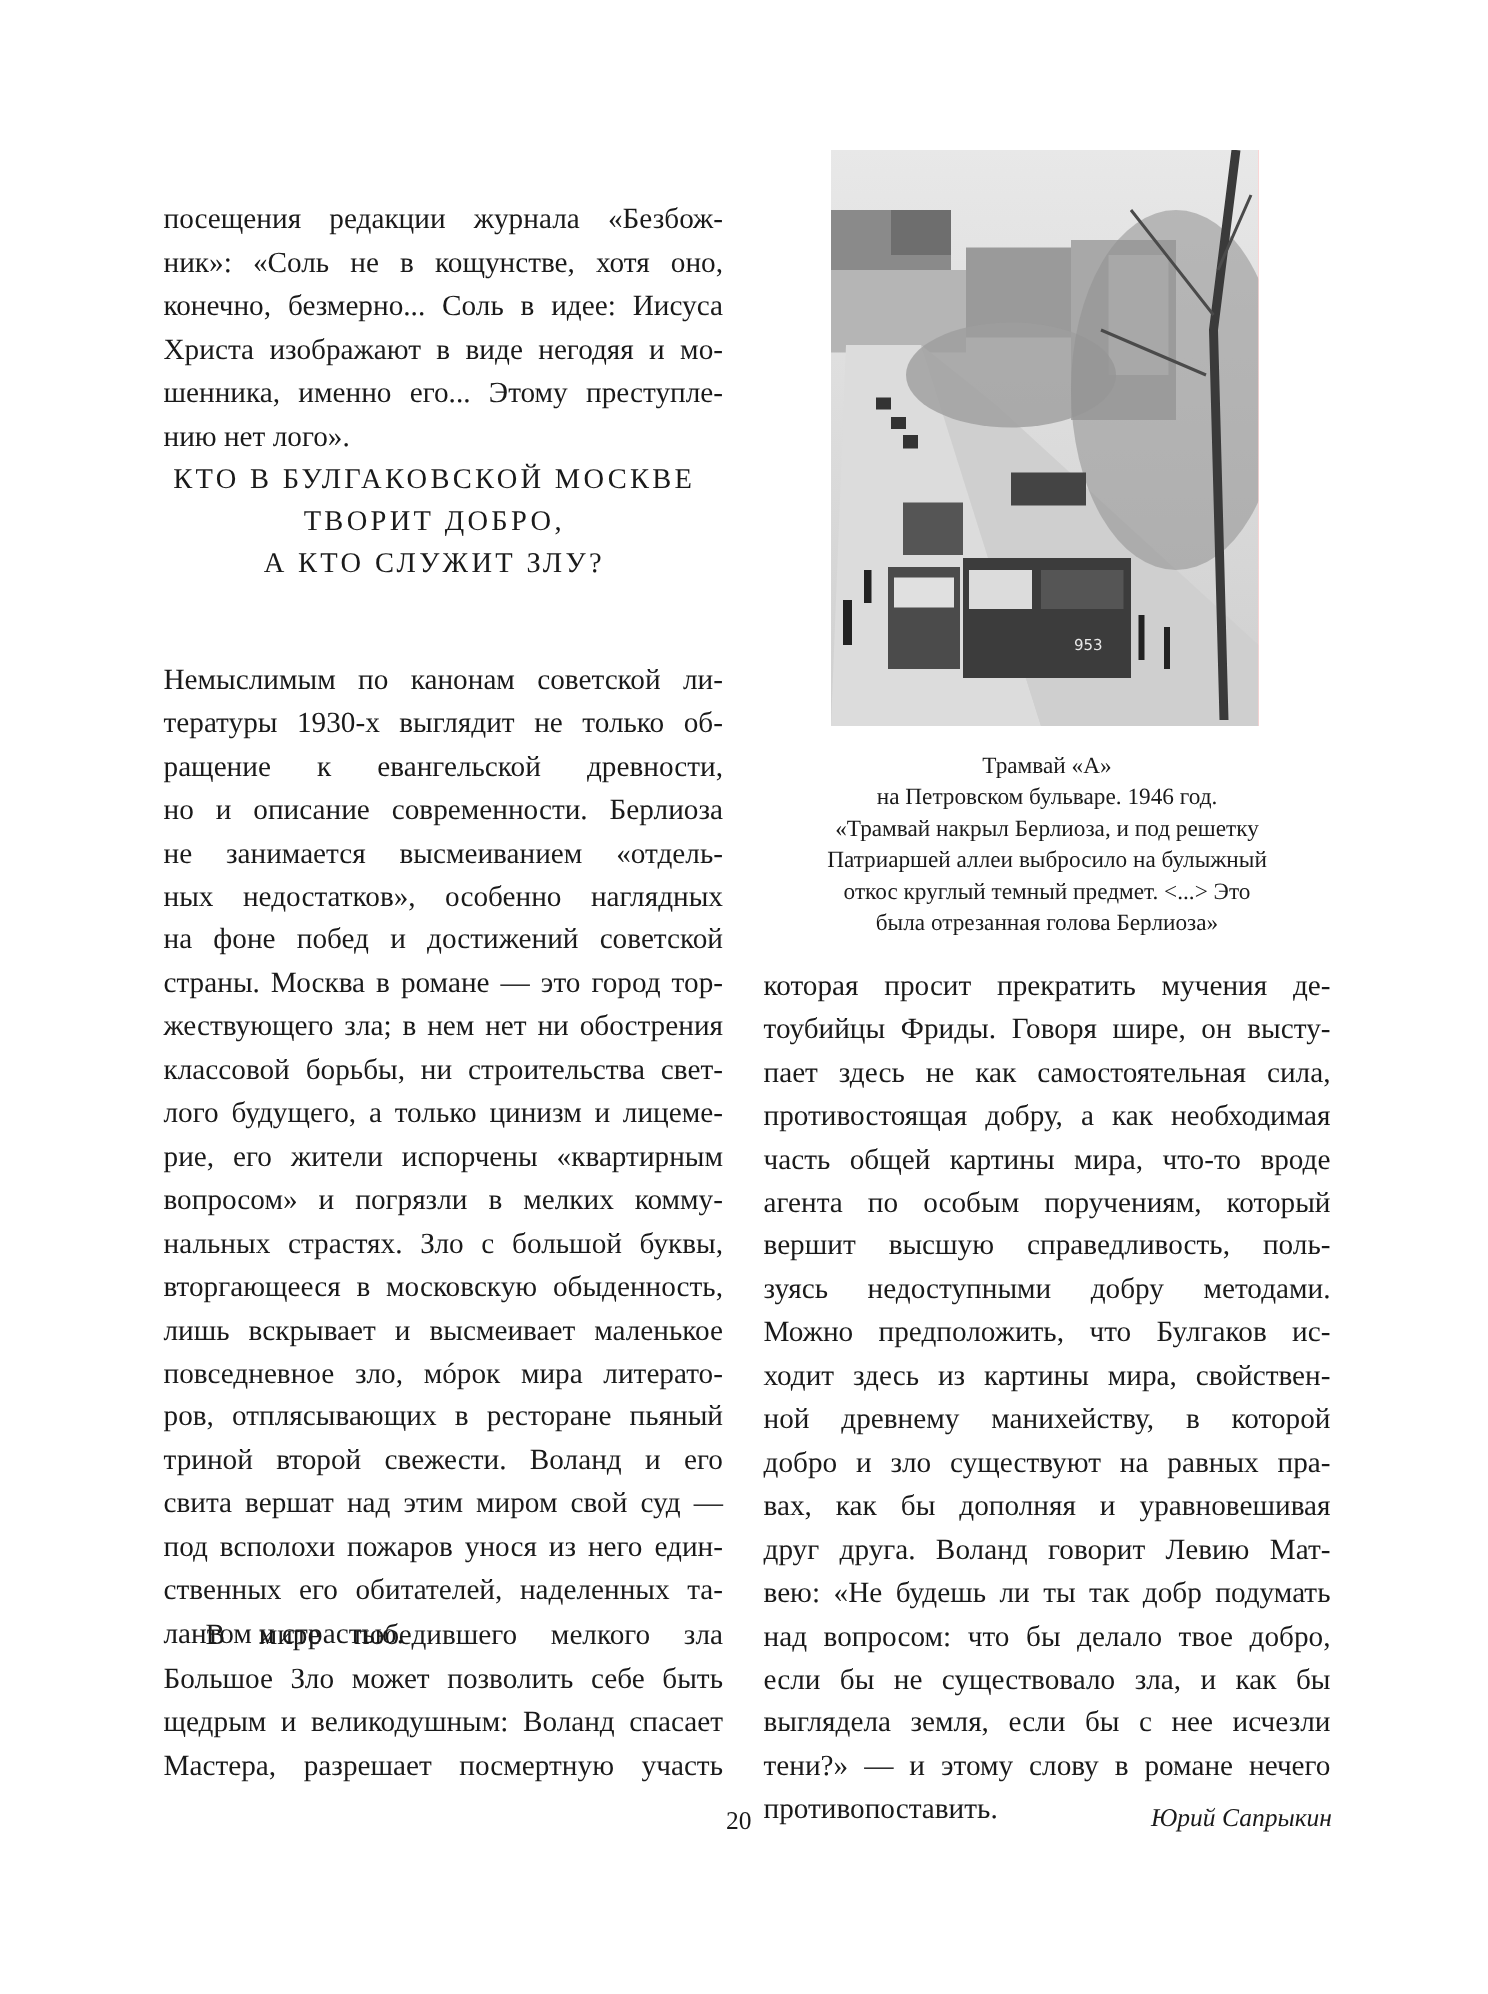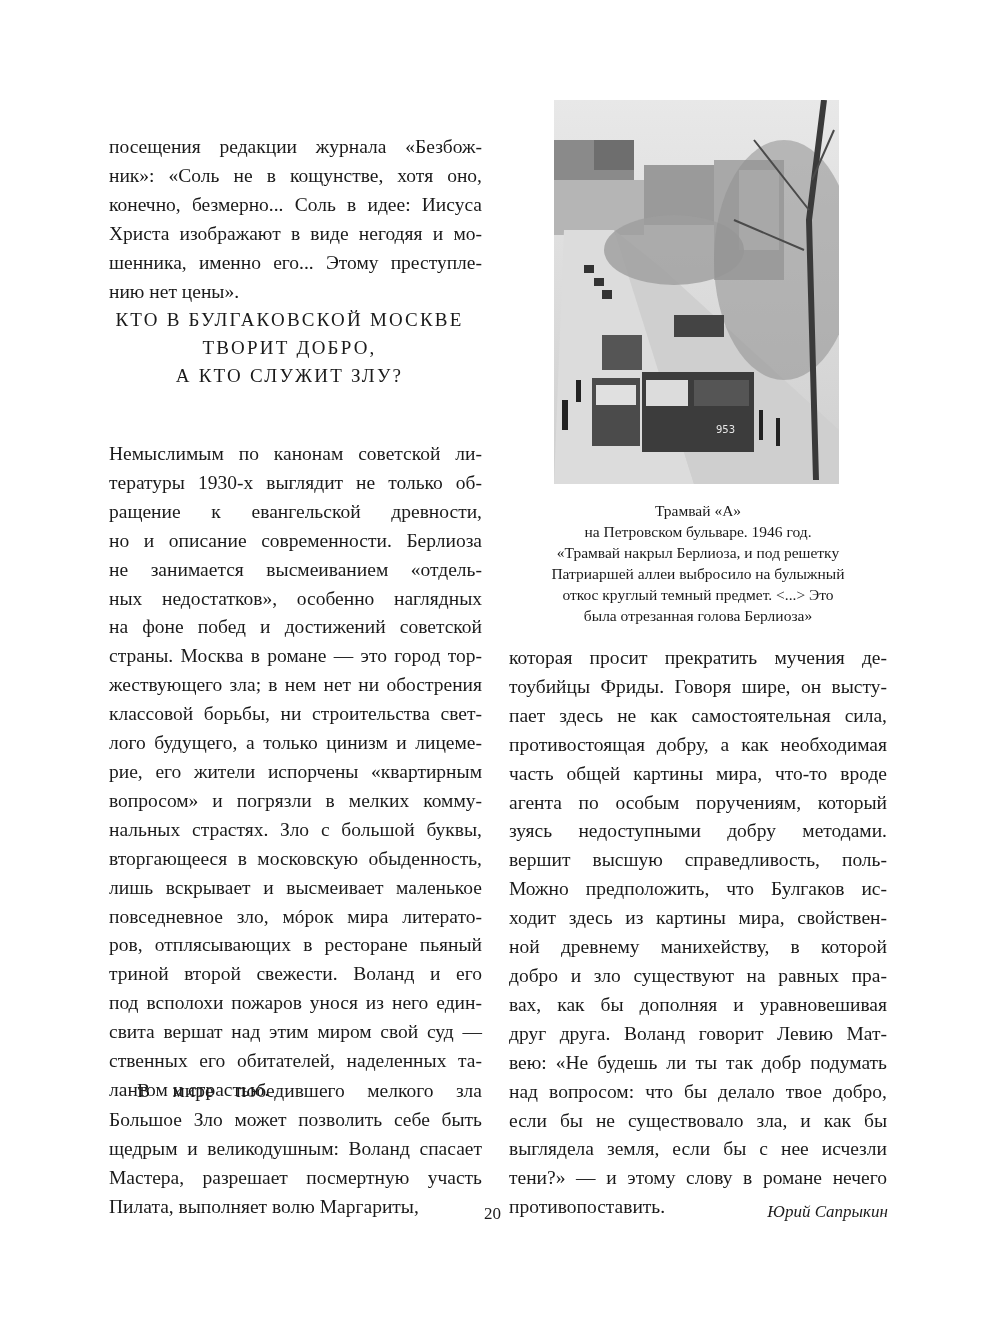--- a/index.html
+++ b/index.html
@@ -25,21 +25,21 @@
 </style>
 </head>
 <body>
 
 <div id="lc1" class="col left">
     <span class="line">посещения редакции журнала «Безбож-</span>
     <span class="line">ник»: «Соль не в кощунстве, хотя оно,</span>
     <span class="line">конечно, безмерно... Соль в идее: Иисуса</span>
     <span class="line">Христа изображают в виде негодяя и мо-</span>
     <span class="line">шенника, именно его... Этому преступле-</span>
-    <span class="line last">нию нет цены».</span>
+    <span class="line last">нию нет лого».</span>
   </div>
 
 <div id="heading">
   <span>КТО В БУЛГАКОВСКОЙ МОСКВЕ</span>
   <span>ТВОРИТ ДОБРО,</span>
   <span>А КТО СЛУЖИТ ЗЛУ?</span>
 </div>
 
 <div id="lc2" class="col left">
     <span class="line">Немыслимым по канонам советской ли-</span>
@@ -54,31 +54,30 @@
     <span class="line">классовой борьбы, ни строительства свет-</span>
     <span class="line">лого будущего, а только цинизм и лицеме-</span>
     <span class="line">рие, его жители испорчены «квартирным</span>
     <span class="line">вопросом» и погрязли в мелких комму-</span>
     <span class="line">нальных страстях. Зло с большой буквы,</span>
     <span class="line">вторгающееся в московскую обыденность,</span>
     <span class="line">лишь вскрывает и высмеивает маленькое</span>
     <span class="line">повседневное зло, мóрок мира литерато-</span>
     <span class="line">ров, отплясывающих в ресторане пьяный</span>
     <span class="line">триной второй свежести. Воланд и его</span>
+    <span class="line">свита вершат над этим миром свой суд —</span>
     <span class="line">под всполохи пожаров унося из него един-</span>
-    <span class="line">свита вершат над этим миром свой суд —</span>
     <span class="line">ственных его обитателей, наделенных та-</span>
     <span class="line last">лантом и страстью.</span>
   </div>
 <div id="lc3" class="col left">
     <span class="line" style="padding-left: 28px;">В мире победившего мелкого зла</span>
     <span class="line">Большое Зло может позволить себе быть</span>
     <span class="line">щедрым и великодушным: Воланд спасает</span>
     <span class="line">Мастера, разрешает посмертную участь</span>
-    <span class="line last">Пилата, выполняет волю Маргариты,</span>
   </div>
 
 <div id="photo">
   <svg width="285" height="384" viewBox="0 0 285 384" xmlns="http://www.w3.org/2000/svg">
     <defs>
       <linearGradient id="sky" x1="0" y1="0" x2="0" y2="1">
         <stop offset="0" stop-color="#e8e8e8"></stop>
         <stop offset="1" stop-color="#cfcfcf"></stop>
       </linearGradient>
     </defs>
@@ -128,22 +127,22 @@
   <span>была отрезанная голова Берлиоза»</span>
 </div>
 
 <div id="rc1" class="col right">
     <span class="line">которая просит прекратить мучения де-</span>
     <span class="line">тоубийцы Фриды. Говоря шире, он высту-</span>
     <span class="line">пает здесь не как самостоятельная сила,</span>
     <span class="line">противостоящая добру, а как необходимая</span>
     <span class="line">часть общей картины мира, что-то вроде</span>
     <span class="line">агента по особым поручениям, который</span>
+    <span class="line">вершит высшую справедливость, поль-</span>
     <span class="line">зуясь недоступными добру методами.</span>
-    <span class="line">вершит высшую справедливость, поль-</span>
     <span class="line">Можно предположить, что Булгаков ис-</span>
     <span class="line">ходит здесь из картины мира, свойствен-</span>
     <span class="line">ной древнему манихейству, в которой</span>
     <span class="line">добро и зло существуют на равных пра-</span>
     <span class="line">вах, как бы дополняя и уравновешивая</span>
     <span class="line">друг друга. Воланд говорит Левию Мат-</span>
     <span class="line">вею: «Не будешь ли ты так добр подумать</span>
     <span class="line">над вопросом: что бы делало твое добро,</span>
     <span class="line">если бы не существовало зла, и как бы</span>
     <span class="line">выглядела земля, если бы с нее исчезли</span>

